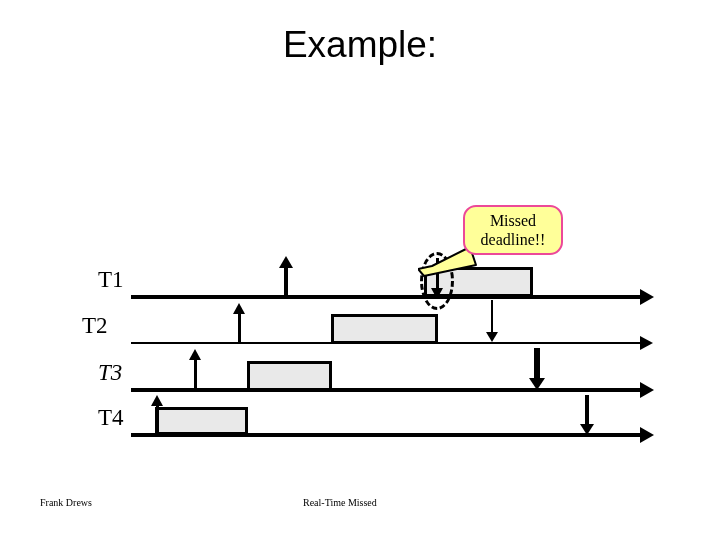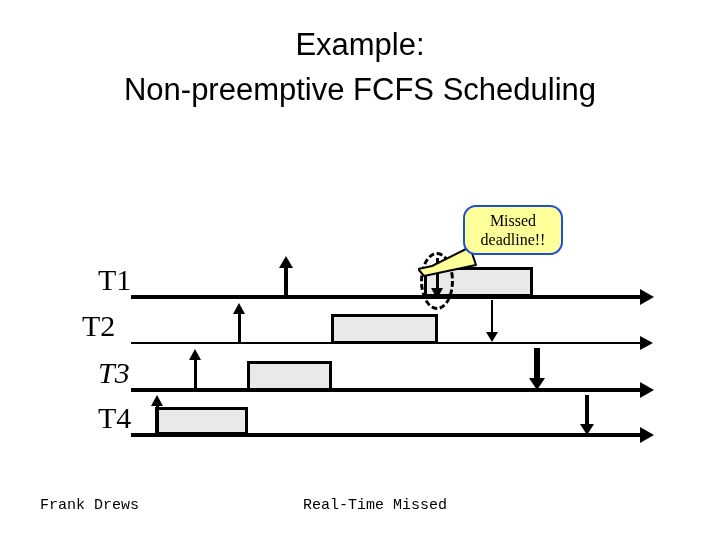--- a/index.html
+++ b/index.html
@@ -18,39 +18,39 @@
 
   
   #title-block {
     position: absolute;
     left: 0;
     top: 22px;
     width: 720px;
     text-align: center;
     color: #000000;
     font-family: "Liberation Sans", sans-serif;
-    font-size: 31px;
+    font-size: 37px;
     line-height: 45px;
     font-weight: 400;
   }
   #title-line-1, #title-line-2 { display: block; white-space: pre; }
 
   
   #diagram {
     position: absolute;
     left: 0;
     top: 0;
     width: 720px;
     height: 540px;
   }
 
   .row-label {
     position: absolute;
     font-family: "Liberation Serif", serif;
-    font-size: 30px;
+    font-size: 23px;
     color: #000000;
     line-height: 23px;
     white-space: pre;
   }
 
   
   .axis-line {
     position: absolute;
     background: #000000;
   }
@@ -104,54 +104,53 @@
     position: absolute;
     box-sizing: border-box;
   }
   #callout-bubble {
     position: absolute;
     left: 0;
     top: 0;
     width: 100px;
     height: 50px;
     background: #ffff99;
-    border: 2px solid #1d4ed8;
+    border: 2px solid #ec4899;
     border-radius: 13px;
     box-sizing: border-box;
     display: flex;
     flex-direction: column;
     align-items: center;
     justify-content: center;
     font-family: "Liberation Serif", serif;
     font-size: 16px;
     line-height: 19px;
     color: #000000;
   }
   #callout-bubble span { display: block; white-space: pre; }
   #callout-tail { position: absolute; left: -45px; top: 40px; }
 
   
   .footer-text {
     position: absolute;
-    font-family: Liberation Mono, monospace;
-    font-size: 15px;
+    font-family: Liberation Serif, serif;
+    font-size: 10px;
     color: #000000;
     white-space: pre;
   }
   #footer-author { left: 40px; top: 497px; }
   #footer-subject { left: 303px; top: 497px; }
 </style>
 </head>
 <body>
 
 <div id="slide">
 
   <div id="title-block">
     <span id="title-line-1">Example:</span>
-    <span id="title-line-2">Non-preemptive FCFS Scheduling</span>
   </div>
 
   <div id="diagram">
 
     <div class="row-label" style="left:98px; top:268px;">T1</div>
     <div class="row-label" style="left:82px; top:314px;">T2</div>
     <div class="row-label" style="left:98px; top:361px;font-style:italic;">T3</div>
     <div class="row-label" style="left:98px; top:406px;">T4</div>
 
     <div class="axis-line" style="left:131px; top:295px; width:514px; height:4px;"></div>

